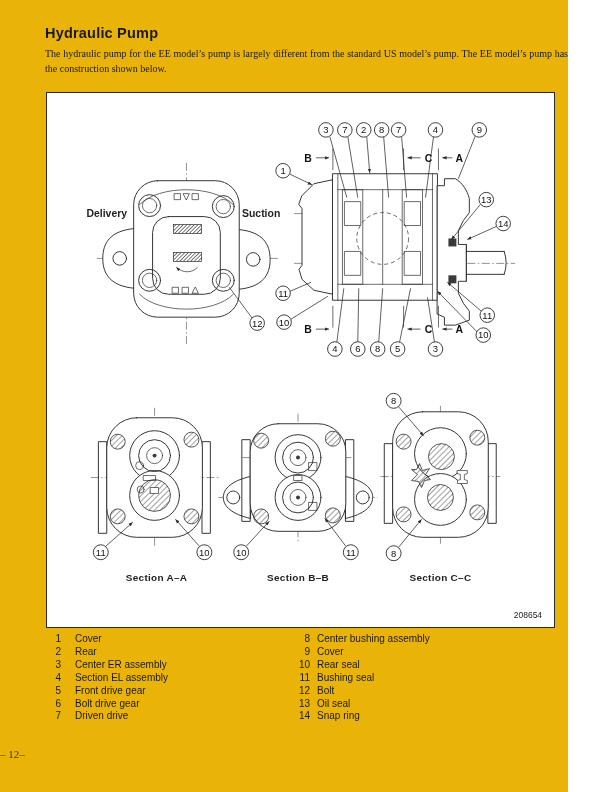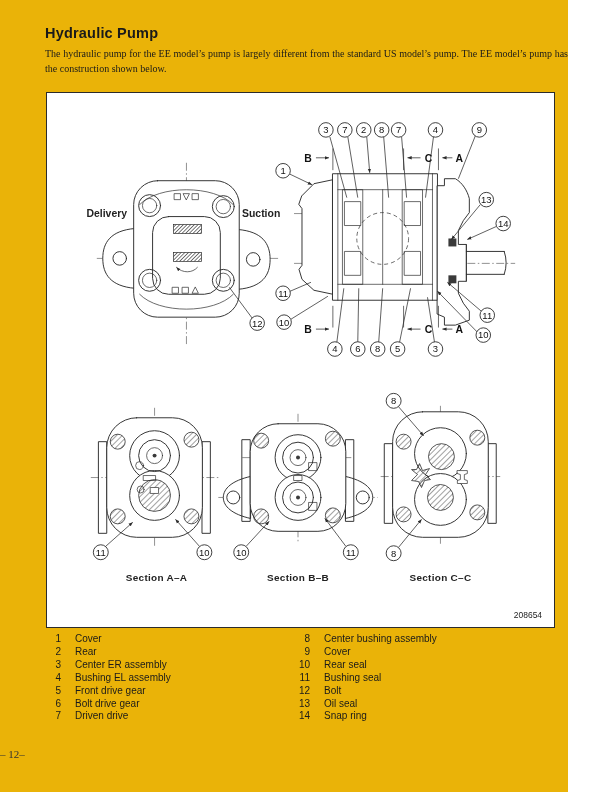--- a/index.html
+++ b/index.html
@@ -27,21 +27,21 @@
   .code{font:8.5px "Liberation Sans",sans-serif;fill:#222;text-anchor:end}
   
   .parts{position:absolute;left:45px;top:633px;width:523px;height:96px;font-size:10px;line-height:12.9px}
   .col{position:absolute;top:0}
   .col-left{left:2px}
   .col-right{left:245px}
   .row{white-space:nowrap}
   .pn{display:inline-block;min-width:14px;text-align:right}
   .col-right .pn{min-width:20px}
   .pname{margin-left:14px}
-  .col-right .pname{}
+  .col-right .pname{margin-left:7px}
   .pagenum{position:absolute;left:0;top:748px;width:100%;font-family:"Liberation Serif",serif;font-size:11px;color:#333}
 </style>
 </head>
 <body>
 
 <div class="sheet">
 
   <div class="title">Hydraulic Pump</div>
   <div class="intro">The hydraulic pump for the EE model’s pump is largely different from the standard US model’s pump. The EE model’s pump has the construction shown below.</div>
 
@@ -319,21 +319,21 @@
 
       <text class="code" x="497" y="527">208654</text>
     </svg>
   </div>
 
   <div class="parts">
     <div class="col col-left">
       <div class="row"><span class="pn">1</span><span class="pname">Cover</span></div>
       <div class="row"><span class="pn">2</span><span class="pname">Rear</span></div>
       <div class="row"><span class="pn">3</span><span class="pname">Center ER assembly</span></div>
-      <div class="row"><span class="pn">4</span><span class="pname">Bushing EL assembly</span></div>
+      <div class="row"><span class="pn">4</span><span class="pname">Section EL assembly</span></div>
       <div class="row"><span class="pn">5</span><span class="pname">Front drive gear</span></div>
       <div class="row"><span class="pn">6</span><span class="pname">Bolt drive gear</span></div>
       <div class="row"><span class="pn">7</span><span class="pname">Driven drive</span></div>
     </div>
     <div class="col col-right">
       <div class="row"><span class="pn">8</span><span class="pname">Center bushing assembly</span></div>
       <div class="row"><span class="pn">9</span><span class="pname">Cover</span></div>
       <div class="row"><span class="pn">10</span><span class="pname">Rear seal</span></div>
       <div class="row"><span class="pn">11</span><span class="pname">Bushing seal</span></div>
       <div class="row"><span class="pn">12</span><span class="pname">Bolt</span></div>

